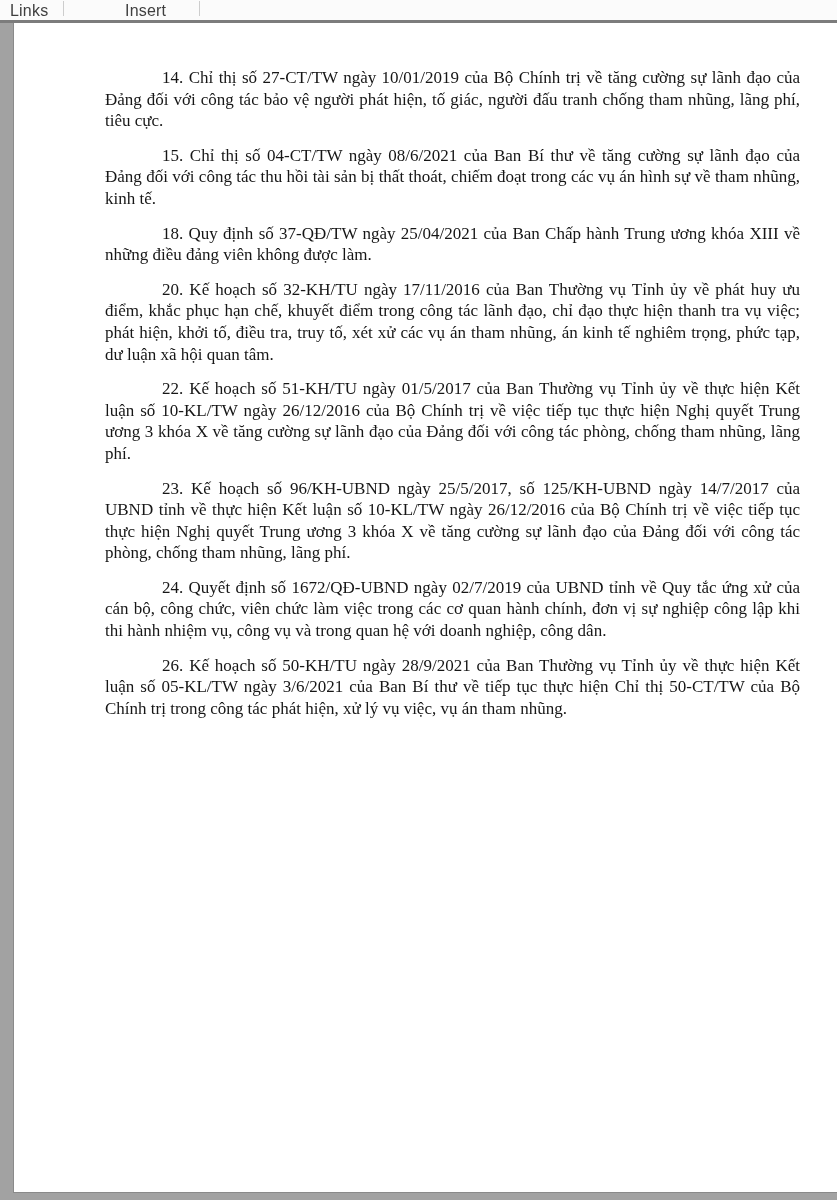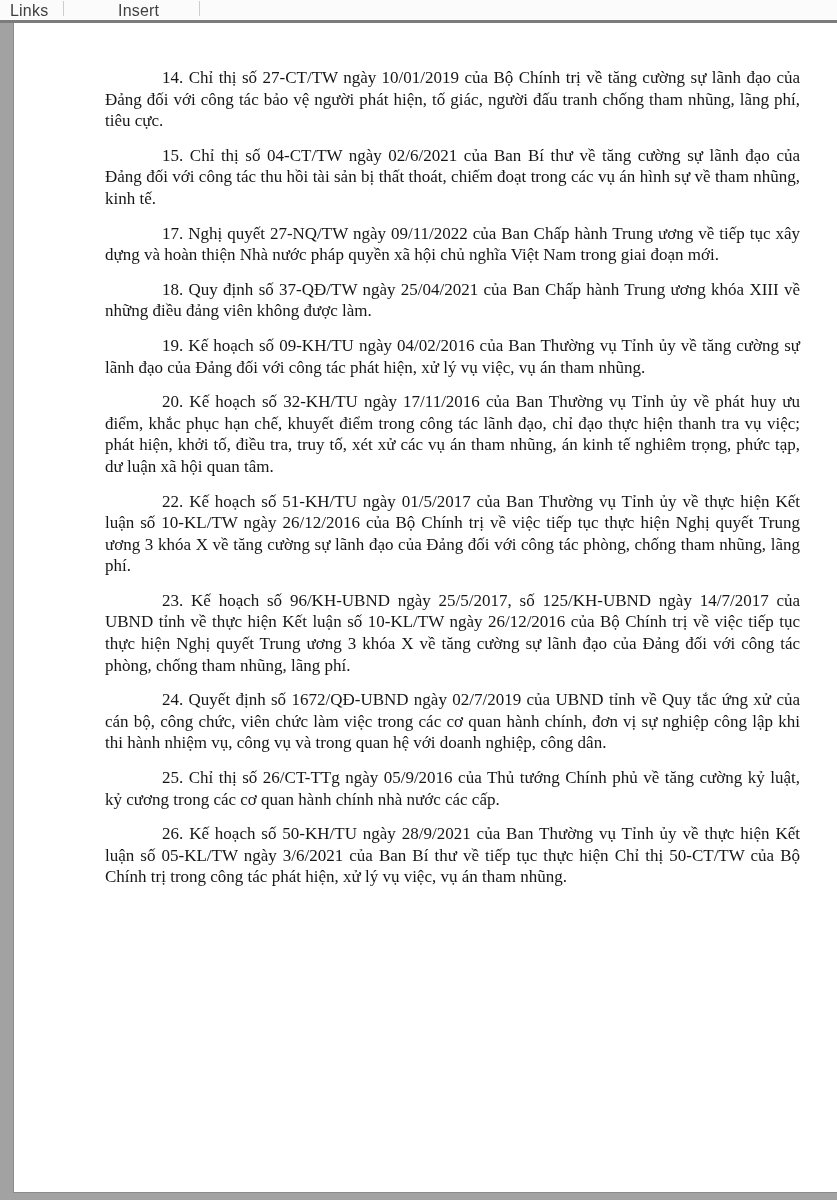--- a/index.html
+++ b/index.html
@@ -24,21 +24,21 @@
   }
   .toolbar-label {
     position: absolute;
     top: 2px;
     font-size: 16px;
     color: #3f3f3f;
     letter-spacing: 0.2px;
     white-space: nowrap;
   }
   .toolbar-label.links  { left: 10px; }
-  .toolbar-label.insert { left: 118px; }
+  .toolbar-label.insert { left: 125px; }
   .toolbar-sep {
     position: absolute;
     top: 1px;
     width: 1px;
     height: 15px;
     background: #cdcdcd;
   }
   .toolbar-sep.sep1 { left: 63px; }
   .toolbar-sep.sep2 { left: 199px; }
   .chrome-border {
@@ -82,24 +82,21 @@
   <span class="toolbar-sep sep1"></span>
   <span class="toolbar-label insert">Insert</span>
   <span class="toolbar-sep sep2"></span>
 </div>
 
 <div class="chrome-border"></div>
 
 <div class="page">
   <div class="content">
       <p class="para">14. Chỉ thị số 27-CT/TW ngày 10/01/2019 của Bộ Chính trị về tăng cường sự lãnh đạo của Đảng đối với công tác bảo vệ người phát hiện, tố giác, người đấu tranh chống tham nhũng, lãng phí, tiêu cực.</p>
-      <p class="para">15. Chỉ thị số 04-CT/TW ngày 02/6/2021 của Ban Bí thư về tăng cường sự lãnh đạo của Đảng đối với công tác thu hồi tài sản bị thất thoát, chiếm đoạt trong các vụ án hình sự về tham nhũng, kinh tế.</p>
-      <p class="para">17. Nghị quyết 27-NQ/TW ngày 09/11/2022 của Ban Chấp hành Trung ương về tiếp tục xây dựng và hoàn thiện Nhà nước pháp quyền xã hội chủ nghĩa Việt Nam trong giai đoạn mới.</p>
+      <p class="para">15. Chỉ thị số 04-CT/TW ngày 08/6/2021 của Ban Bí thư về tăng cường sự lãnh đạo của Đảng đối với công tác thu hồi tài sản bị thất thoát, chiếm đoạt trong các vụ án hình sự về tham nhũng, kinh tế.</p>
       <p class="para">18. Quy định số 37-QĐ/TW ngày 25/04/2021 của Ban Chấp hành Trung ương khóa XIII về những điều đảng viên không được làm.</p>
-      <p class="para">19. Kế hoạch số 09-KH/TU ngày 04/02/2016 của Ban Thường vụ Tỉnh ủy về tăng cường sự lãnh đạo của Đảng đối với công tác phát hiện, xử lý vụ việc, vụ án tham nhũng.</p>
       <p class="para">20. Kế hoạch số 32-KH/TU ngày 17/11/2016 của Ban Thường vụ Tỉnh ủy về phát huy ưu điểm, khắc phục hạn chế, khuyết điểm trong công tác lãnh đạo, chỉ đạo thực hiện thanh tra vụ việc; phát hiện, khởi tố, điều tra, truy tố, xét xử các vụ án tham nhũng, án kinh tế nghiêm trọng, phức tạp, dư luận xã hội quan tâm.</p>
       <p class="para">22. Kế hoạch số 51-KH/TU ngày 01/5/2017 của Ban Thường vụ Tỉnh ủy về thực hiện Kết luận số 10-KL/TW ngày 26/12/2016 của Bộ Chính trị về việc tiếp tục thực hiện Nghị quyết Trung ương 3 khóa X về tăng cường sự lãnh đạo của Đảng đối với công tác phòng, chống tham nhũng, lãng phí.</p>
       <p class="para">23. Kế hoạch số 96/KH-UBND ngày 25/5/2017, số 125/KH-UBND ngày 14/7/2017 của UBND tỉnh về thực hiện Kết luận số 10-KL/TW ngày 26/12/2016 của Bộ Chính trị về việc tiếp tục thực hiện Nghị quyết Trung ương 3 khóa X về tăng cường sự lãnh đạo của Đảng đối với công tác phòng, chống tham nhũng, lãng phí.</p>
       <p class="para">24. Quyết định số 1672/QĐ-UBND ngày 02/7/2019 của UBND tỉnh về Quy tắc ứng xử của cán bộ, công chức, viên chức làm việc trong các cơ quan hành chính, đơn vị sự nghiệp công lập khi thi hành nhiệm vụ, công vụ và trong quan hệ với doanh nghiệp, công dân.</p>
-      <p class="para">25. Chỉ thị số 26/CT-TTg ngày 05/9/2016 của Thủ tướng Chính phủ về tăng cường kỷ luật, kỷ cương trong các cơ quan hành chính nhà nước các cấp.</p>
       <p class="para">26. Kế hoạch số 50-KH/TU ngày 28/9/2021 của Ban Thường vụ Tỉnh ủy về thực hiện Kết luận số 05-KL/TW ngày 3/6/2021 của Ban Bí thư về tiếp tục thực hiện Chỉ thị 50-CT/TW của Bộ Chính trị trong công tác phát hiện, xử lý vụ việc, vụ án tham nhũng.</p>
     </div>
 </div>
 
 </body></html>

